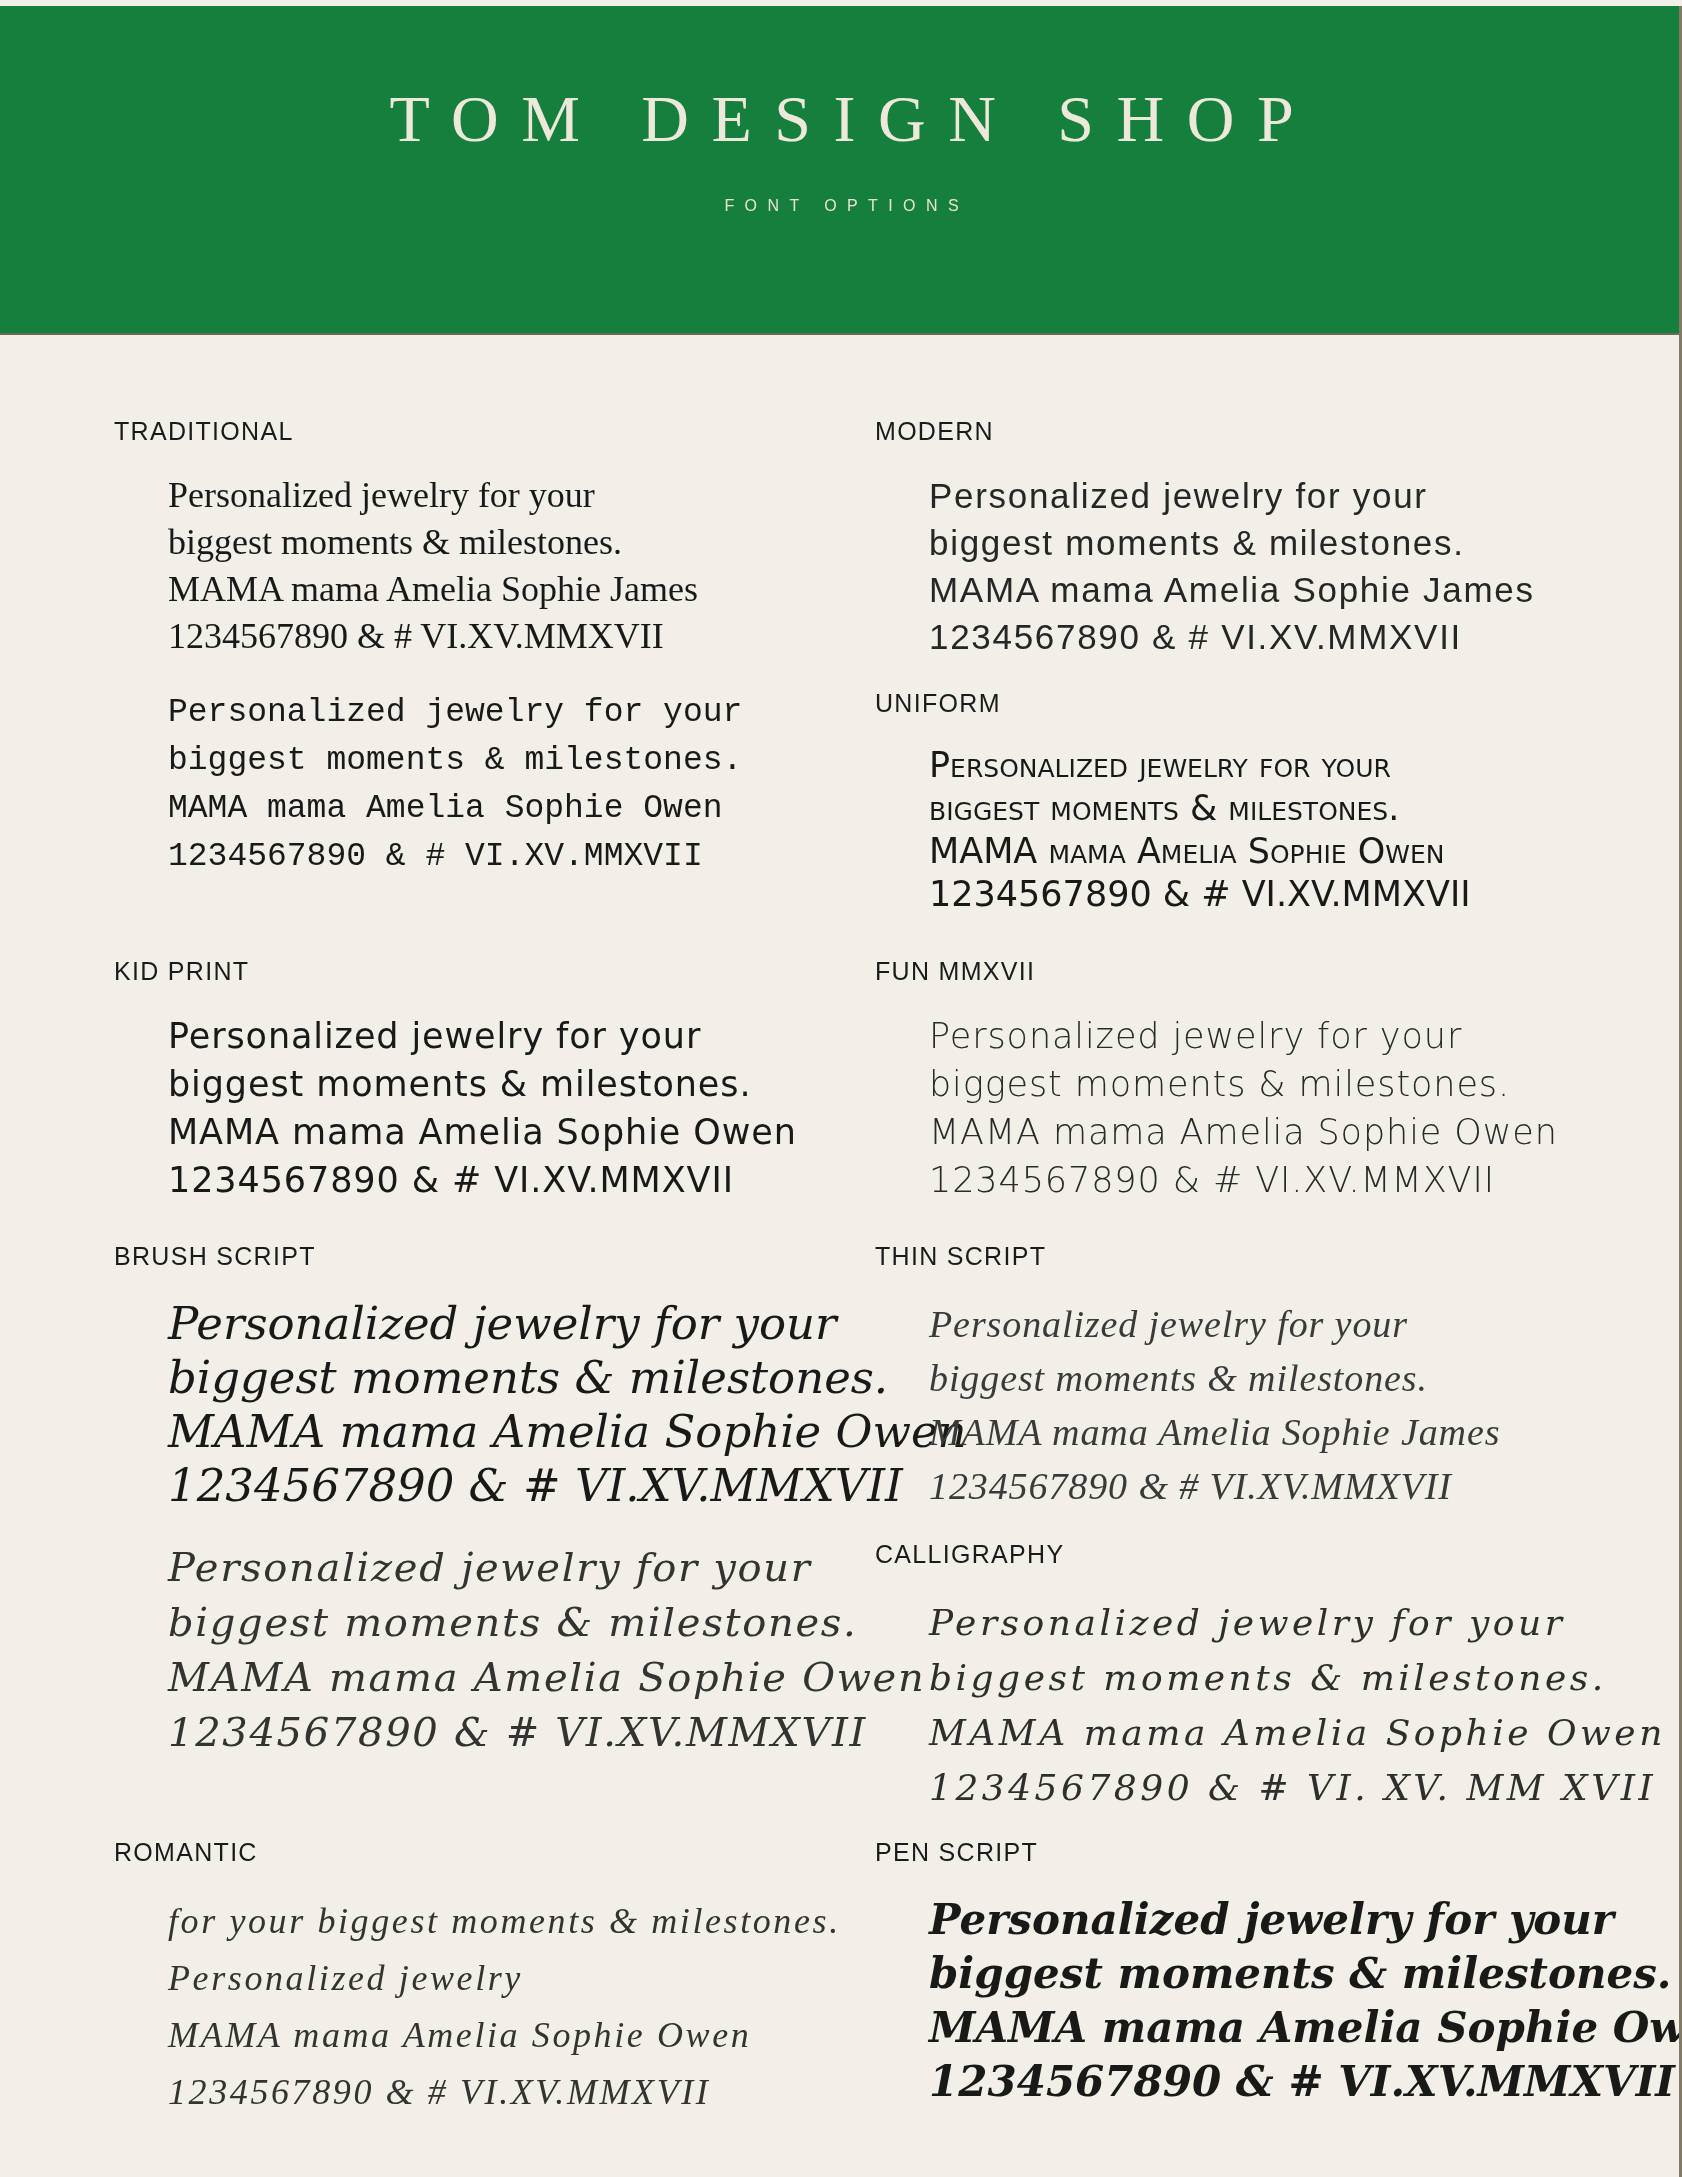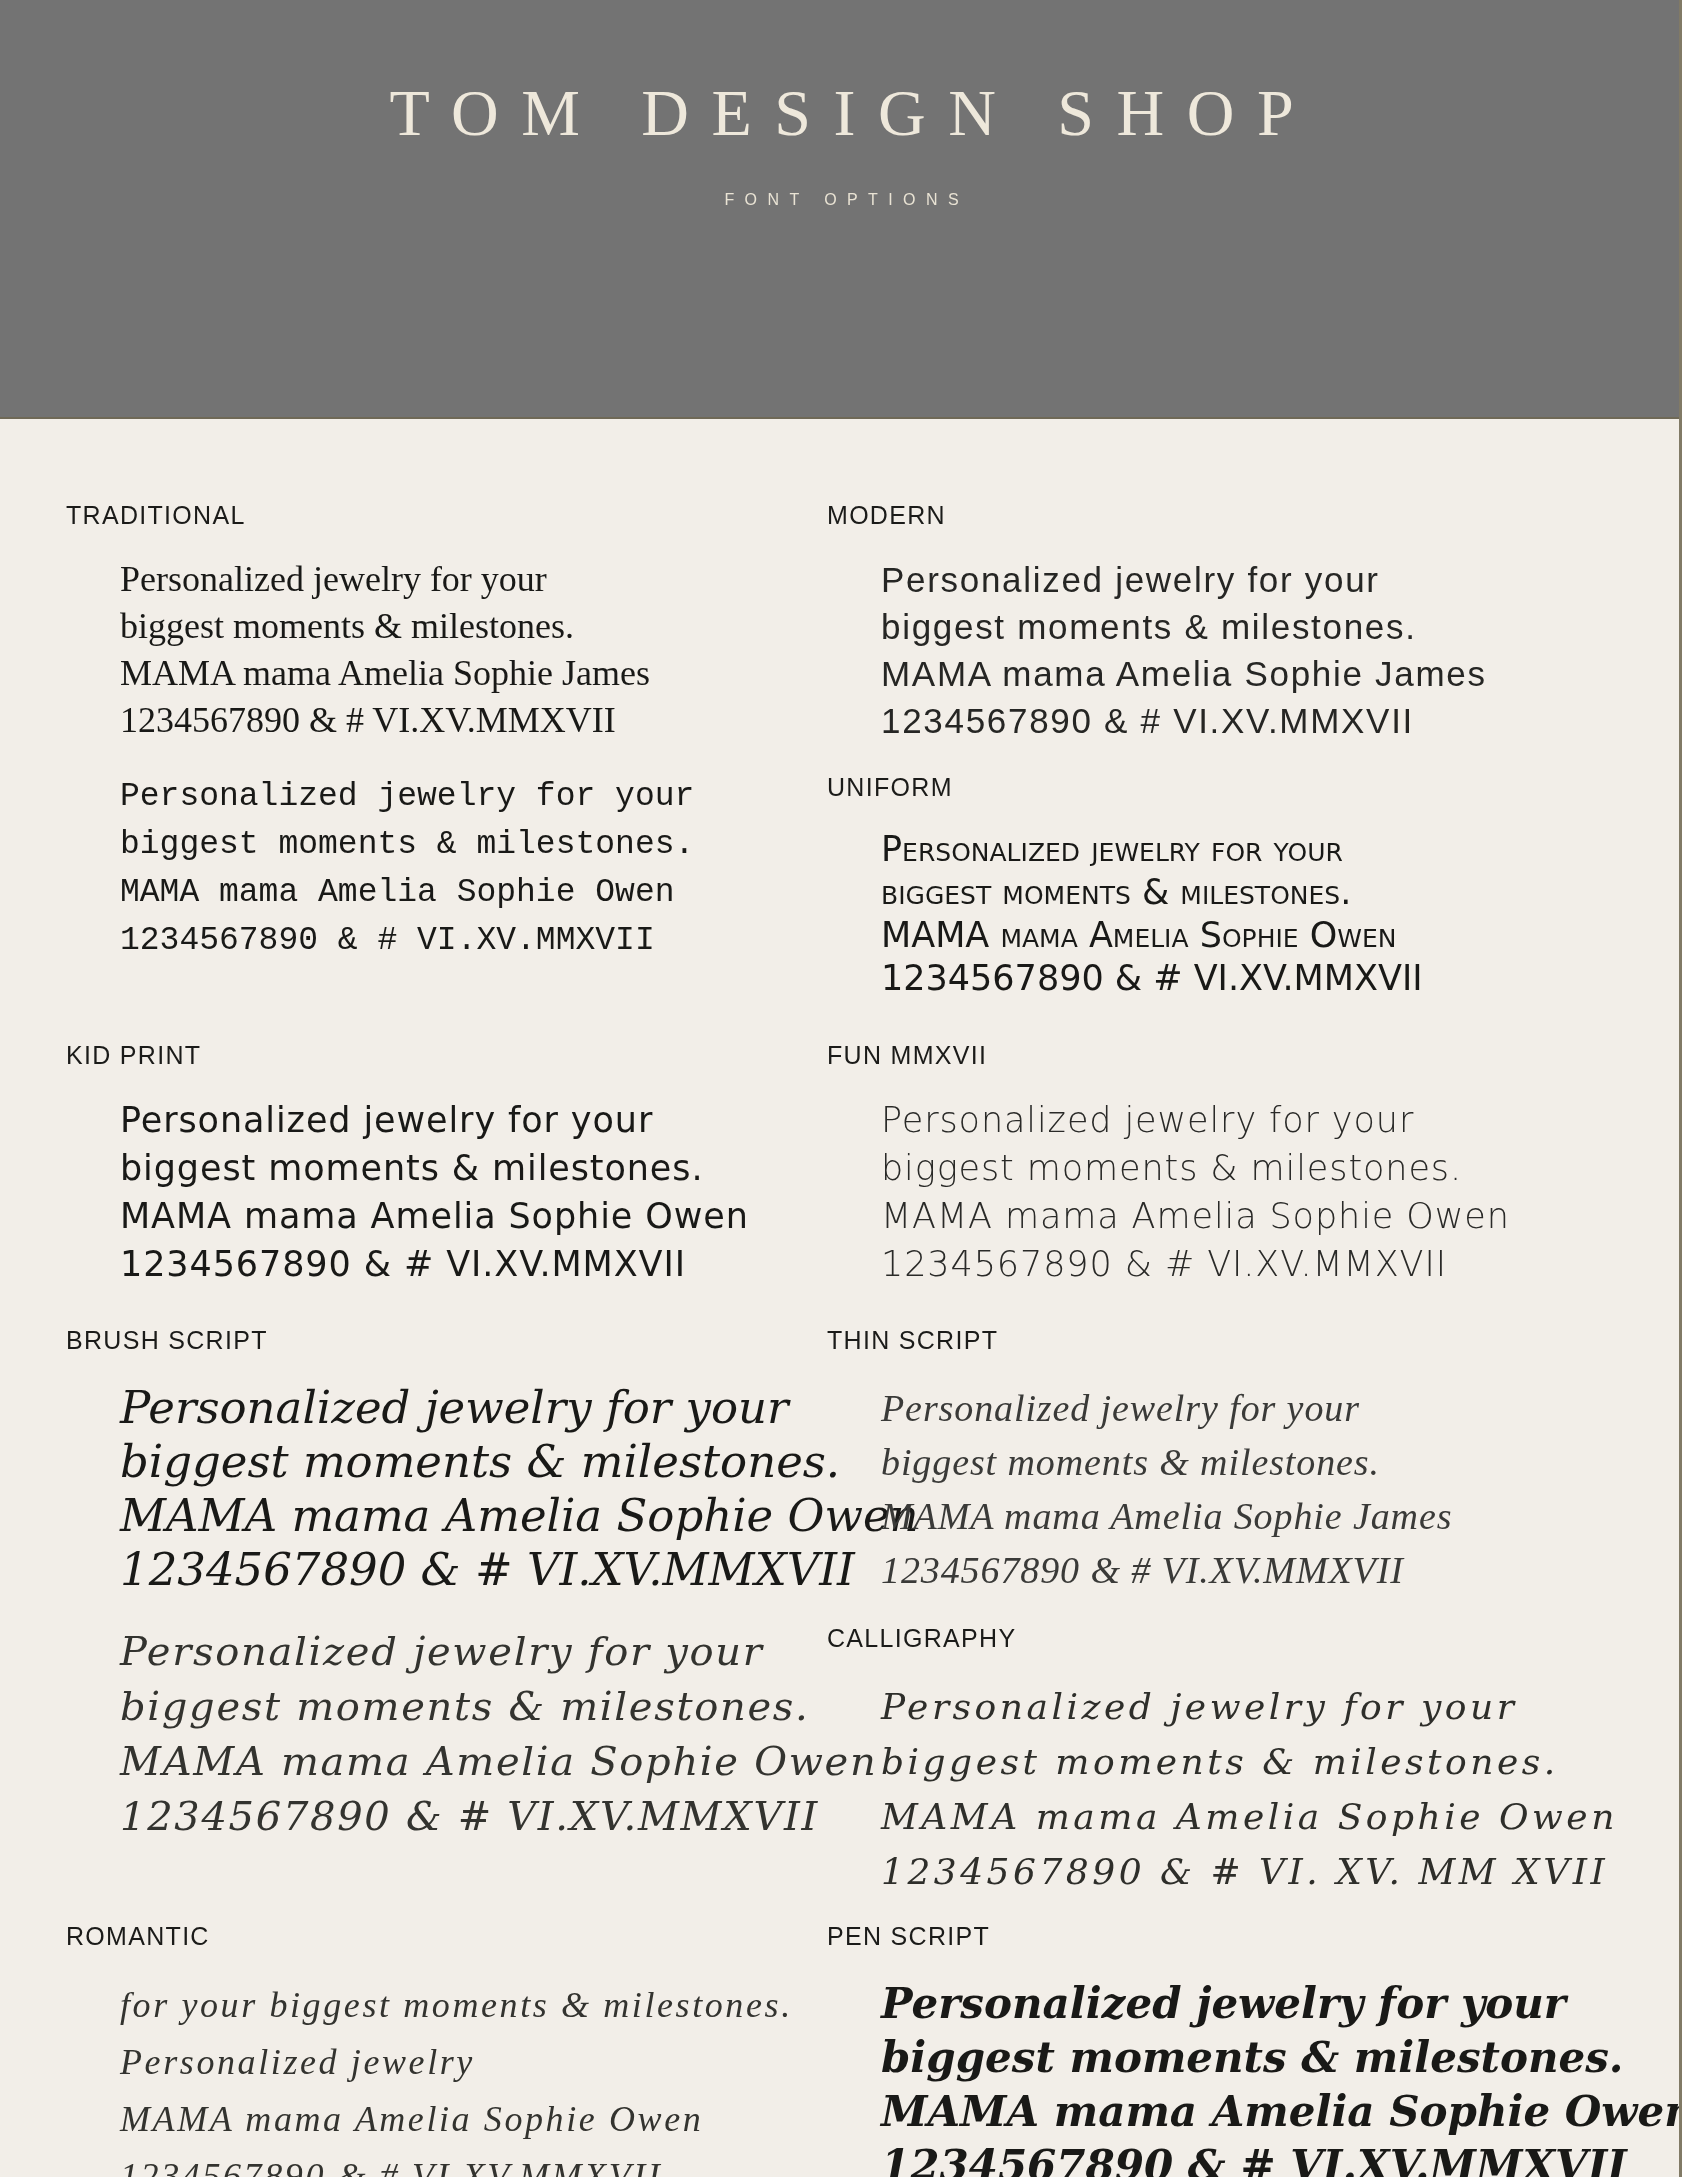--- a/index.html
+++ b/index.html
@@ -9,28 +9,29 @@
     background: #f2eee8;
     position: relative;
     overflow: hidden;
     font-family: "Liberation Sans", sans-serif;
     color: #1b1b19;
   }
   .page { width: 100%; height: 100%; position: relative; }
 
   
   .header {
-    height: 419px;
-    background: #737373;
+    height: 329px;
+    background: #15803d;
     border-bottom: 2.6px solid #6f6957;
     display: flex;
     flex-direction: column;
     align-items: center;
     box-sizing: border-box;
     padding-top: 80px;
+    margin-top: 6px;
   }
   .shop-title {
     margin: 0;
     font-family: "Liberation Serif", serif;
     font-weight: 400;
     font-size: 66px;
     line-height: 1;
     letter-spacing: 22.5px;
     color: #eee8db;
     text-indent: 22.5px; 
@@ -51,22 +52,23 @@
     top: 0; right: 0;
     width: 4.3px; height: 100%;
     background: #817a66;
   }
 
   
   .grid {
     display: grid;
     grid-template-columns: 761px 827px;
     grid-template-rows: 272px 268px 285px 298px 298px auto;
-    padding: 82px 0 0 66px;
+    padding: 82px 0 0 102px;
     box-sizing: border-box;
+    margin-left: 12px;
   }
   .cell { overflow: visible; }
   .label {
     margin: 0 0 26px 0;
     font-size: 25px;
     font-weight: 400;
     letter-spacing: 1.3px;
     color: #1b1b19;
   }
   .sample { margin-left: 54px; color: #191917; }

